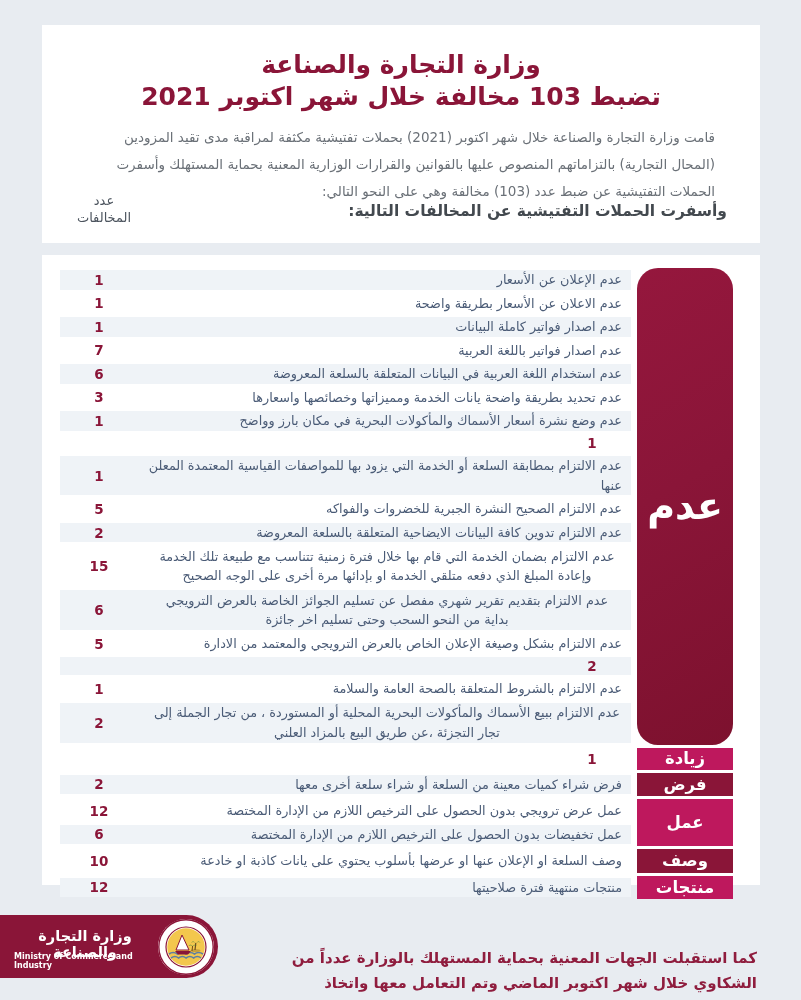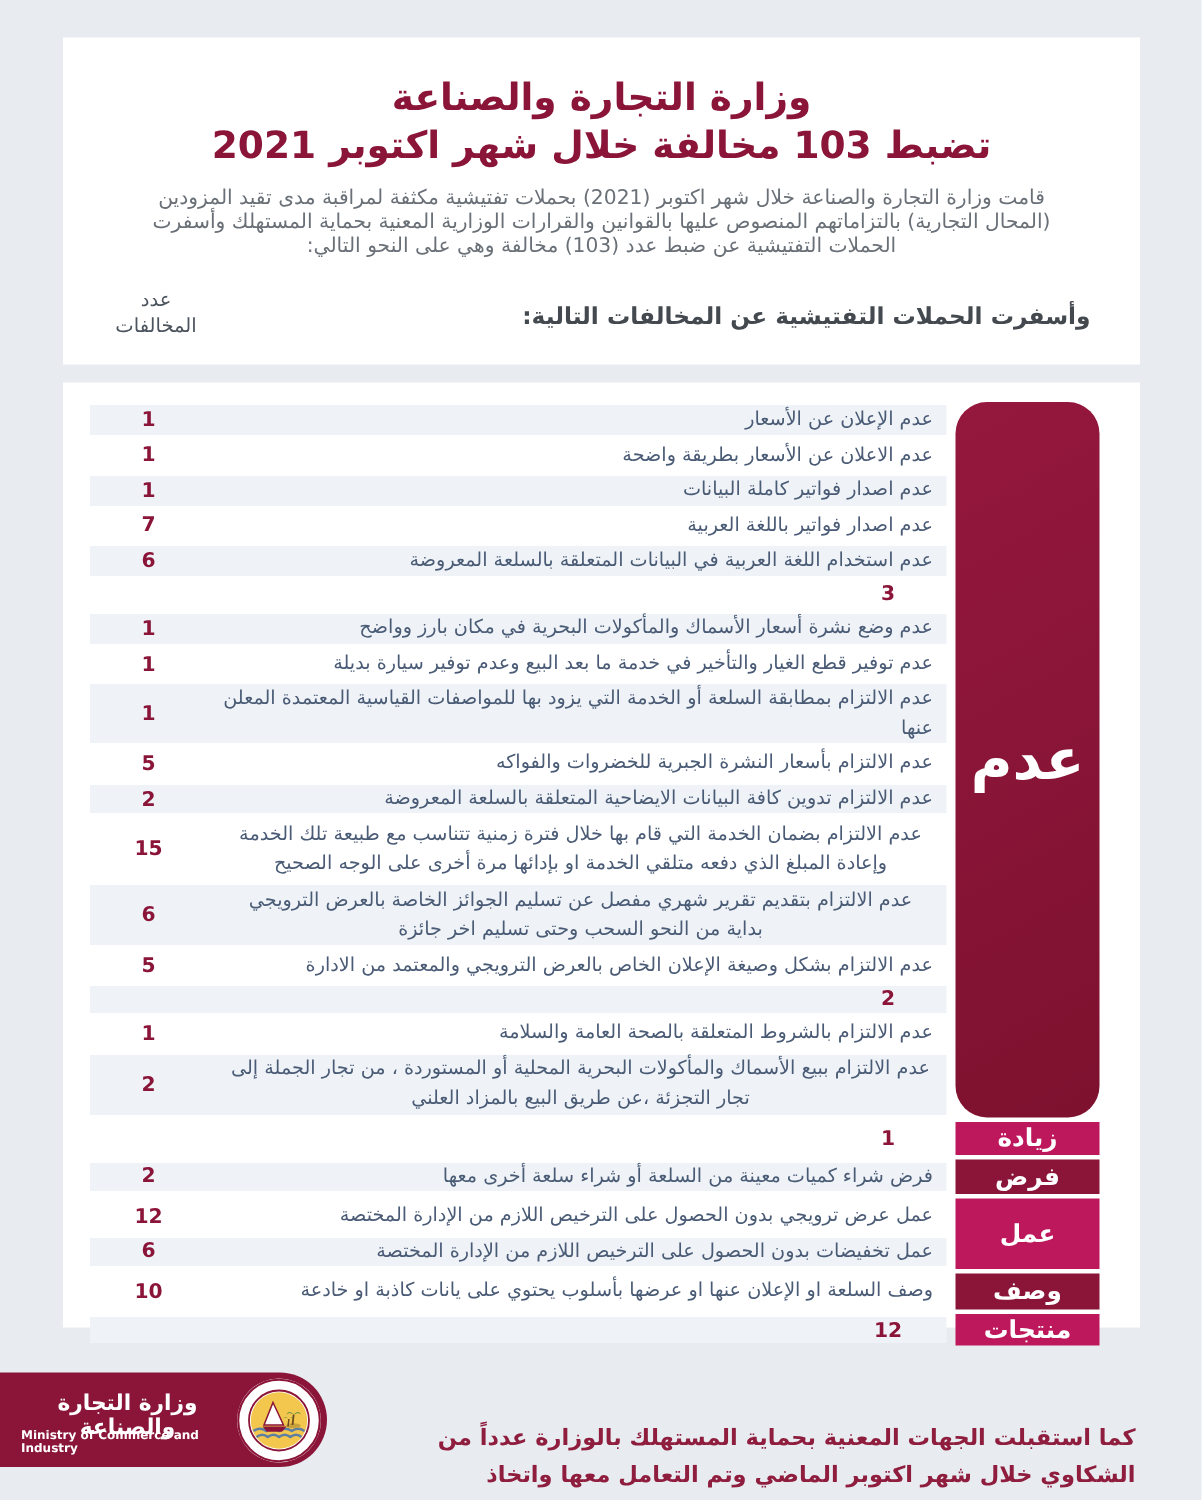--- a/index.html
+++ b/index.html
@@ -13,22 +13,22 @@
   .card { position:absolute; left:42px; width:718px; background:#fff; }
 
   
   .header-card { top:25px; height:218px; }
   .title1, .title2 {
     text-align:center; color:#8a1538; font-weight:bold;
     font-size:25px; line-height:32px; direction:rtl;
   }
   .title1 { margin-top:24px; }
   .intro {
-    direction:rtl; text-align:center; color:#6a7077;
-    font-size:13.5px; line-height:16px;
+    direction:rtl; color:#6a7077;
+    font-size:13.5px; line-height:27px;
     width:628px; margin:11px auto 16px auto;
   }
   .col-head {
     position:absolute; left:16px; top:167px; width:92px;
     text-align:center; color:#4c545e; font-size:13px; line-height:17px;
     direction:rtl;
   }
   .col-head span { display:block; }
   .lead {
     position:absolute; right:33px; top:177px;
@@ -130,40 +130,40 @@
     <div class="desc">عدم اصدار فواتير باللغة العربية</div>
     <div class="count">7</div>
   </div>
 
   <div class="row shaded">
     <div class="desc">عدم استخدام اللغة العربية في البيانات المتعلقة بالسلعة المعروضة</div>
     <div class="count">6</div>
   </div>
 
   <div class="row">
+    <div class="desc">عدم تحديد بطريقة واضحة يانات الخدمة ومميزاتها وخصائصها واسعارها</div>
     <div class="count">3</div>
   </div>
 
   <div class="row shaded">
     <div class="desc">عدم وضع نشرة أسعار الأسماك والمأكولات البحرية في مكان بارز وواضح</div>
     <div class="count">1</div>
   </div>
 
   <div class="row">
-    <div class="desc">عدم توفير قطع الغيار والتأخير في خدمة ما بعد البيع وعدم توفير سيارة بديلة</div>
     <div class="count">1</div>
   </div>
 
   <div class="row shaded">
     <div class="desc">عدم الالتزام بمطابقة السلعة أو الخدمة التي يزود بها للمواصفات القياسية المعتمدة المعلن عنها</div>
     <div class="count">1</div>
   </div>
 
   <div class="row">
-    <div class="desc">عدم الالتزام بأسعار النشرة الجبرية للخضروات والفواكه</div>
+    <div class="desc">عدم الالتزام الصحيح النشرة الجبرية للخضروات والفواكه</div>
     <div class="count">5</div>
   </div>
 
   <div class="row shaded">
     <div class="desc">عدم الالتزام تدوين كافة البيانات الايضاحية المتعلقة بالسلعة المعروضة</div>
     <div class="count">2</div>
   </div>
 
   <div class="row two">
     <div class="desc">عدم الالتزام بضمان الخدمة التي قام بها خلال فترة زمنية تتناسب مع طبيعة تلك الخدمة وإعادة المبلغ الذي دفعه متلقي الخدمة او بإدائها مرة أخرى على الوجه الصحيح</div>
@@ -237,20 +237,21 @@
     <div class="desc">وصف السلعة او الإعلان عنها او عرضها بأسلوب يحتوي على يانات كاذبة او خادعة</div>
     <div class="count">10</div>
   </div>
 </div>
   </div>
 
   <div class="section">
     <div class="side-label gray">منتجات</div>
     <div class="rows">
   <div class="row shaded">
+    <div class="desc">منتجات منتهية فترة صلاحيتها</div>
     <div class="count">12</div>
   </div>
 </div>
   </div>
 </div>
   </section>
 
   <div class="logo-block">
     <div class="logo-ar">وزارة التجارة والصناعة</div>
     <div class="logo-en">Ministry of Commerce and Industry</div>

